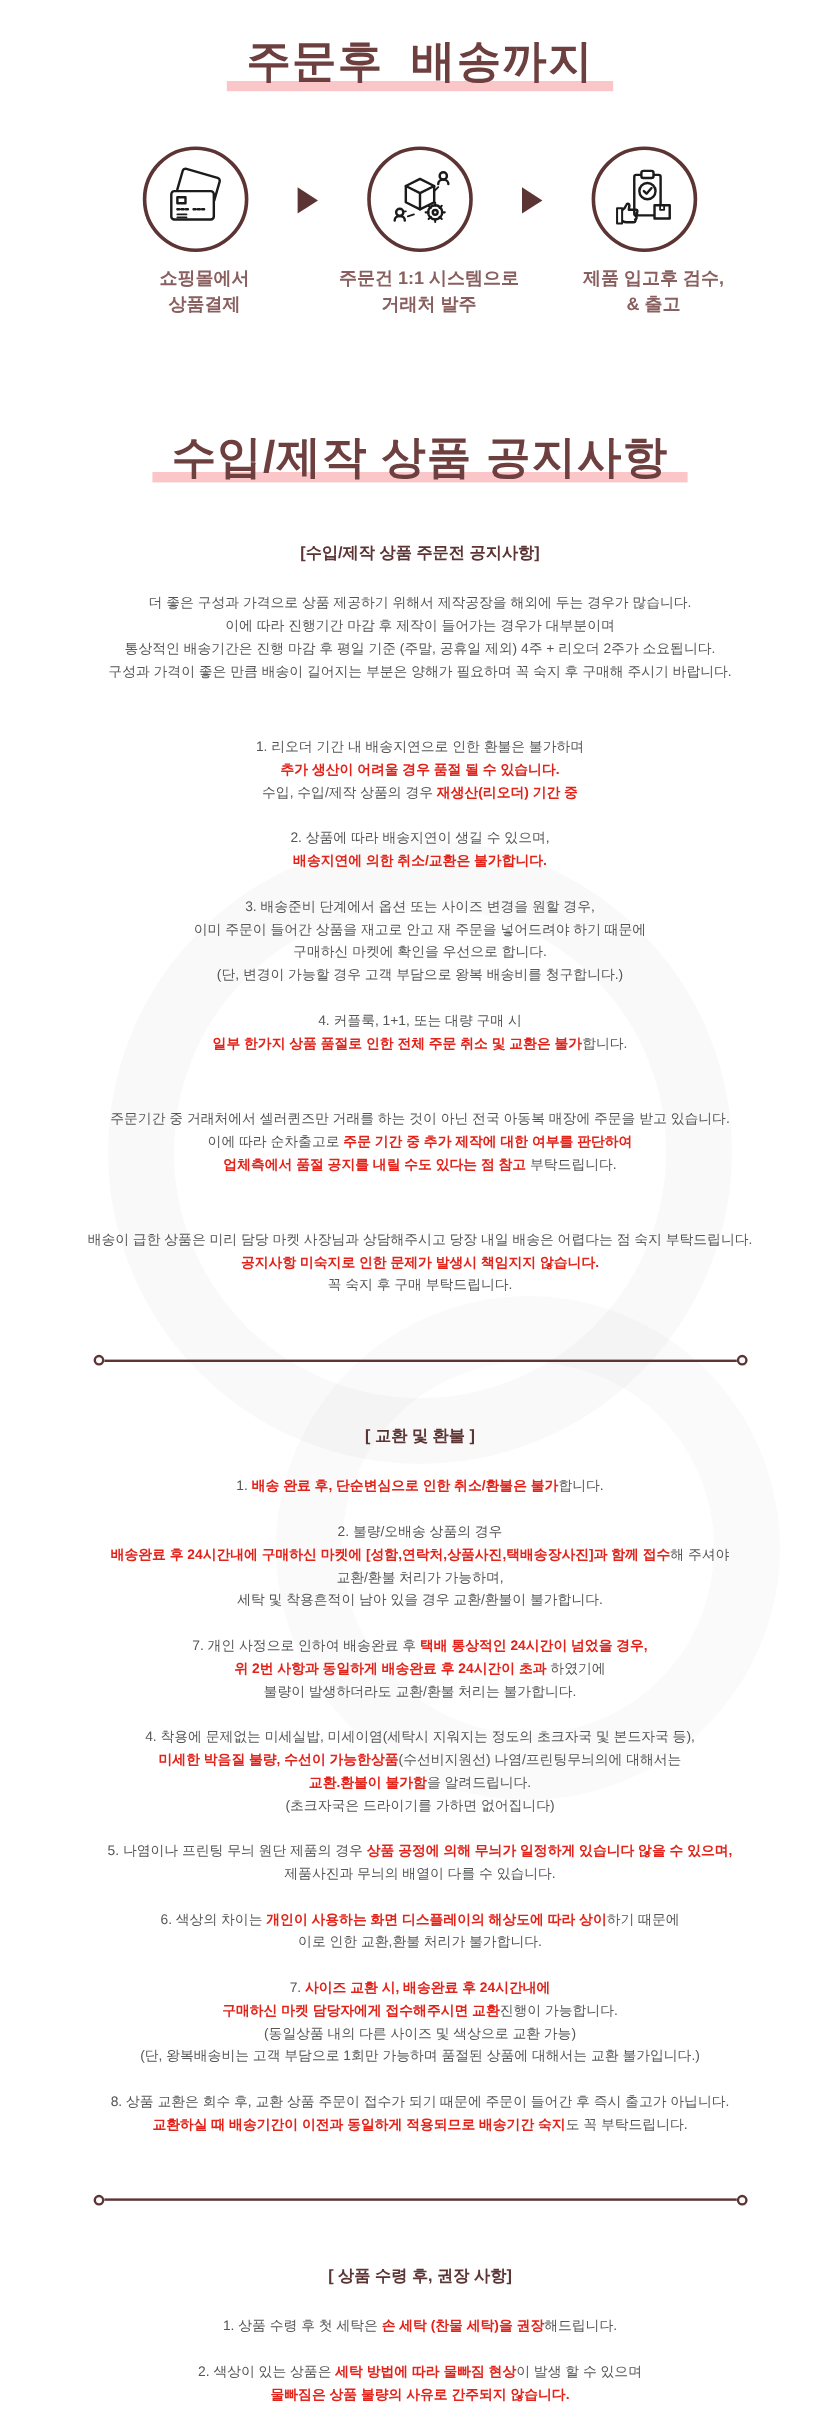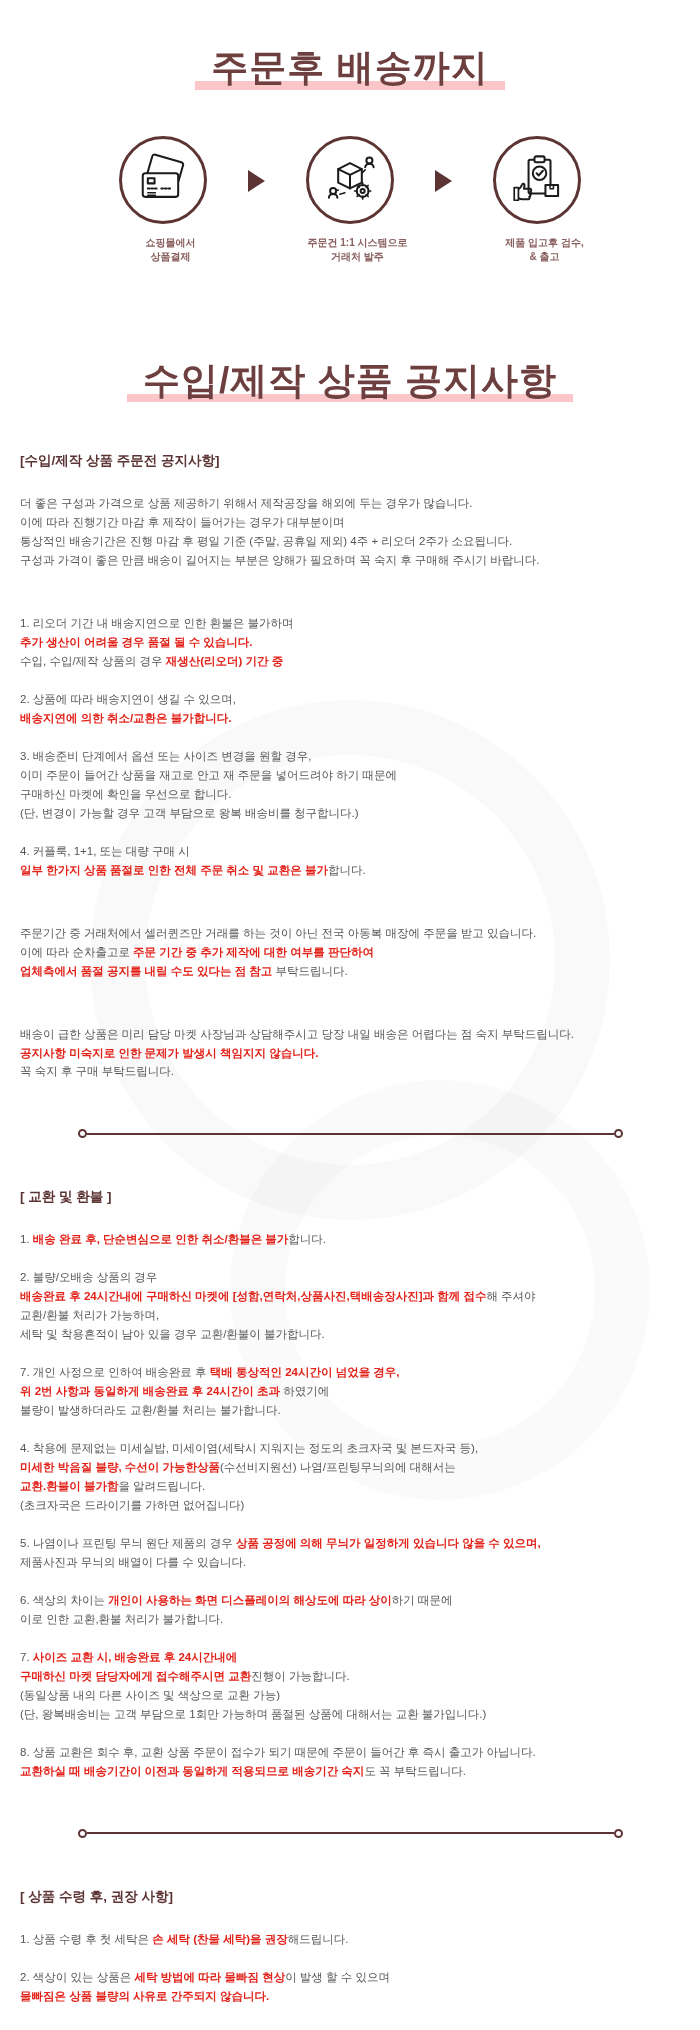--- a/index.html
+++ b/index.html
@@ -23,40 +23,40 @@
 
   
   .big-title{text-align:center;}
   .big-title .hl{
     display:inline-block;
     font-size:37px;font-weight:800;letter-spacing:1px;color:var(--maroon);
     line-height:1.15;padding:0 16px;
     background-image:linear-gradient(to top, var(--pink) 34%, transparent 34%);
     background-repeat:no-repeat;background-position:0 6px;
   }
-  .title1{padding-top:47px;}
+  .title1{padding-top:33px;font-family:Liberation Mono, monospace;}
   .title2{margin-top:96px;}
 
   
   .process{margin-top:46px;display:flex;justify-content:center;align-items:flex-start;gap:0;}
   .step{width:170px;display:flex;flex-direction:column;align-items:center;}
   .circle{
     width:88px;height:88px;border-radius:50%;border:3px solid var(--maroon-deep);
     display:flex;align-items:center;justify-content:center;background:#fff;
   }
   .circle svg{width:54px;height:54px;}
-  .step-label{margin-top:12px;text-align:center;font-size:10px;font-weight:700;color:var(--label);line-height:1.4;margin-left:15px;}
+  .step-label{margin-top:12px;text-align:center;font-size:15px;font-weight:700;color:var(--label);line-height:1.4;margin-left:15px;}
   .proc-arrow{
     align-self:flex-start;margin-top:34px;width:0;height:0;
     border-top:11px solid transparent;border-bottom:11px solid transparent;
     border-left:17px solid var(--maroon-deep);
   }
 
   
-  .notice{width:660px;margin:0 auto;}
+  .notice{width:660px;margin:0 auto;text-align:center;}
   .sec-heading{margin-top:50px;margin-bottom:24px;font-size:13.5px;font-weight:700;color:var(--maroon-deep);}
   .block{margin-bottom:19px;}
   .block.mt-lg{margin-top:44px;}
   .line{font-size:11.5px;line-height:1.65;color:var(--body);}
   .seg-n{color:var(--body);margin-top:40px;}
   .seg-r{color:var(--red);font-weight:700;}
   .divider{margin:48px auto 0;width:545px;display:flex;align-items:center;}
   .divider .dot{width:9px;height:9px;border:2px solid var(--maroon-deep);border-radius:50%;background:#fff;flex:0 0 auto;}
   .divider .rule{flex:1;height:2px;background:var(--maroon-deep);}
 </style>

